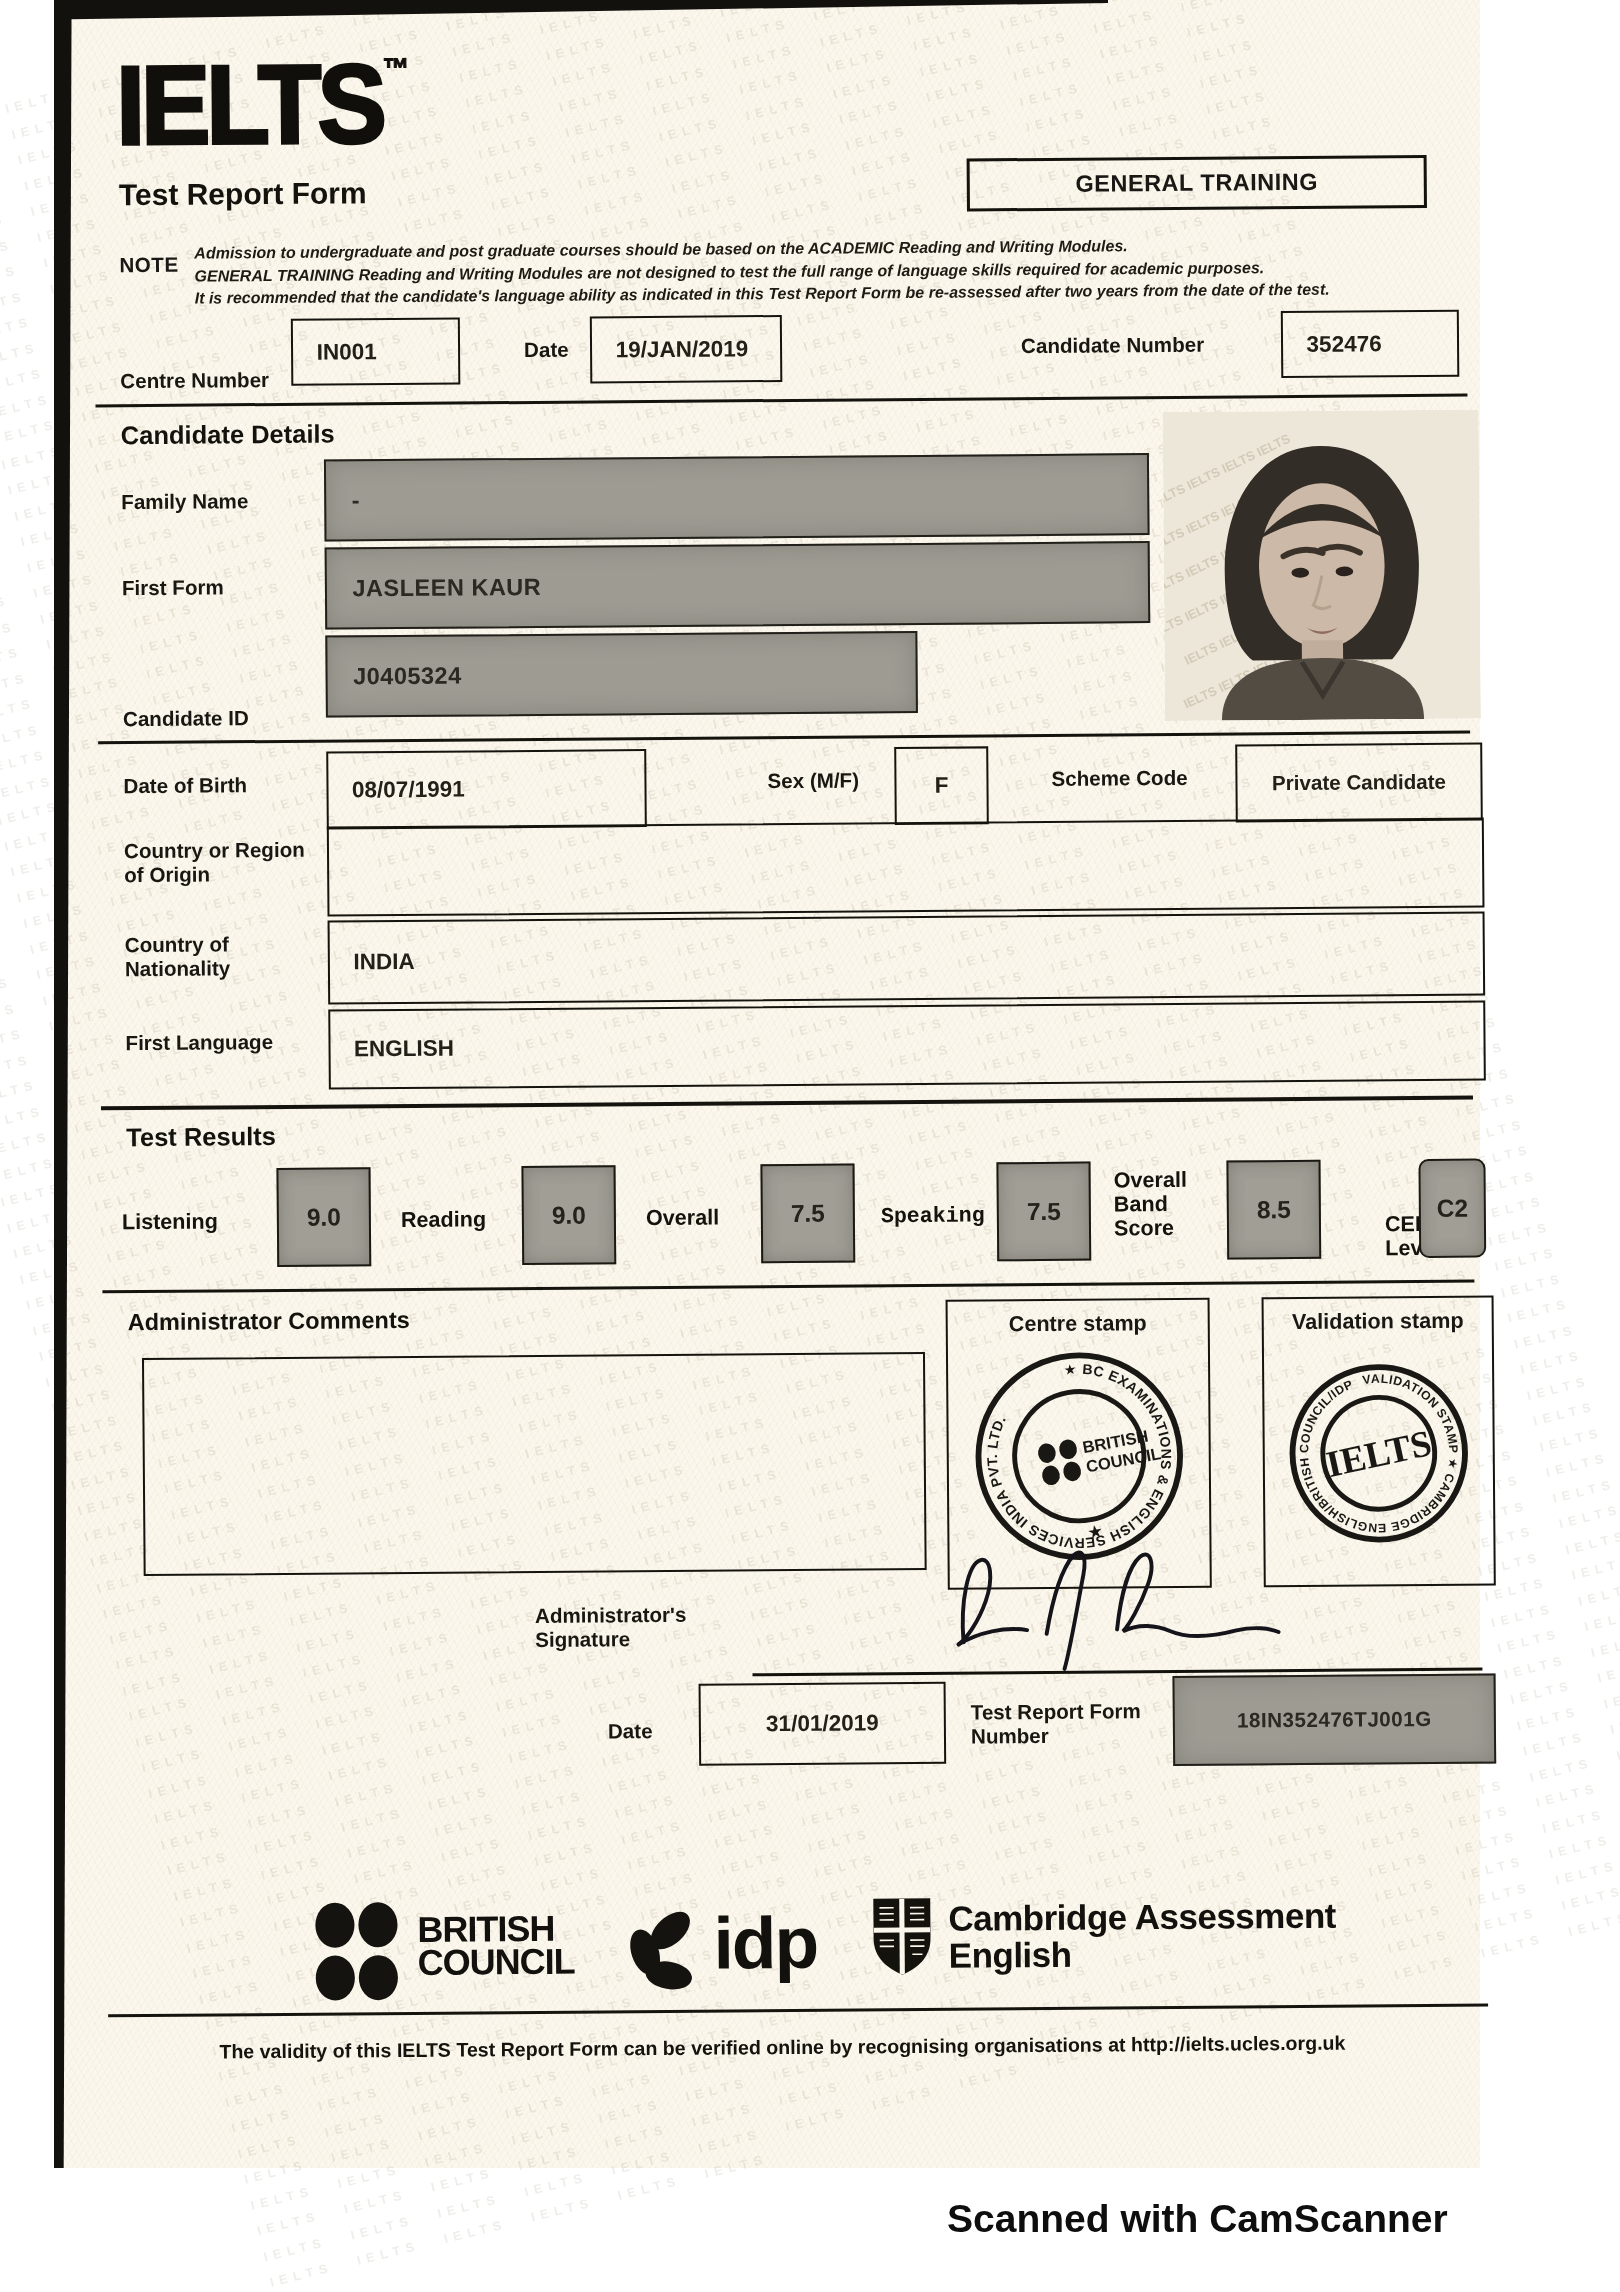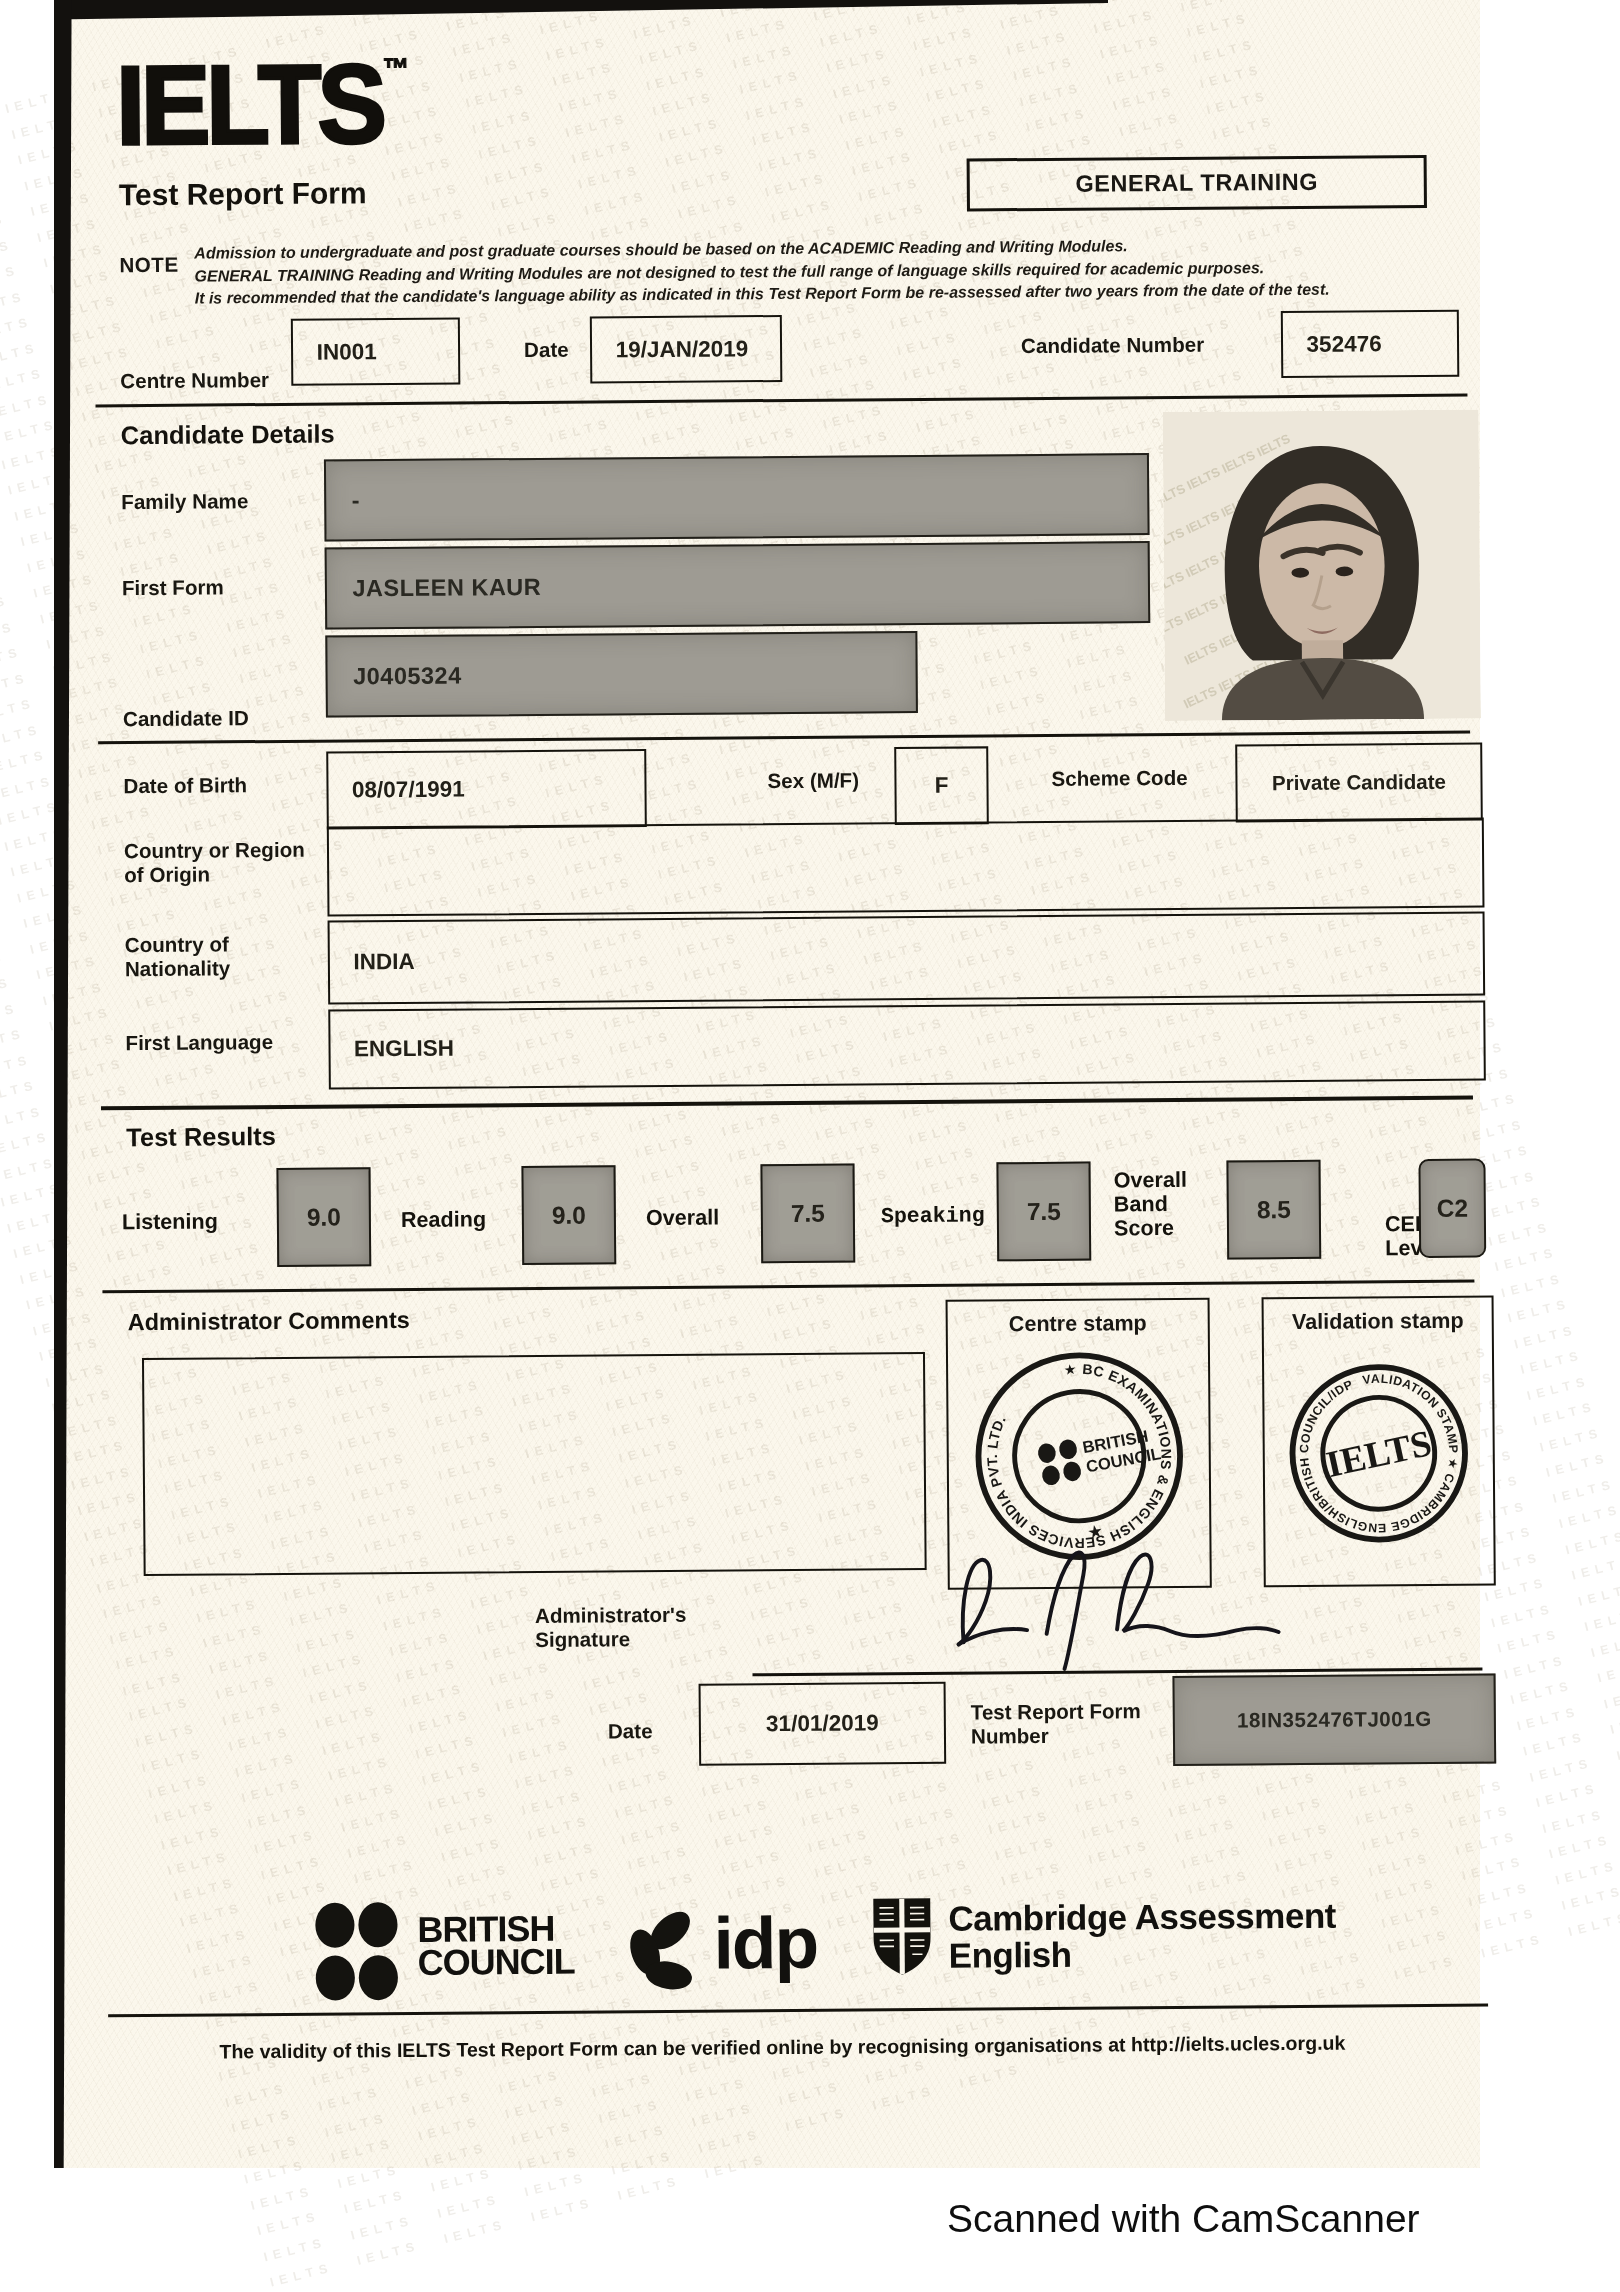--- a/index.html
+++ b/index.html
@@ -46,21 +46,21 @@
              box-shadow:inset 0 0 15.7px rgba(55,53,45,.3);text-align:center;}
   .score-box span{font-size:24.5px;font-weight:600;color:#26241d;}
   .stamp-box{border:2.9px solid #17150f;}
   .stamp-title{font-size:21.6px;font-weight:bold;text-align:center;margin-top:9.8px;}
   .sig-line{background:#15130e;}
   .footer-bc-text span, .footer-ca-text span{display:block;}
   .footer-bc-text span{font-size:36px;font-weight:bold;letter-spacing:-1px;line-height:.92;color:#141310;}
   .footer-idp-text{font-size:73px;font-weight:bold;letter-spacing:-2px;color:#141310;line-height:1;}
   .footer-ca-text span{font-size:35px;font-weight:600;letter-spacing:-0.5px;line-height:1.05;color:#141310;}
   .validity{width:100%;text-align:center;font-size:19.6px;font-weight:600;color:#17150f;}
-  .camscanner{position:absolute;left:947px;top:2197px;font-size:39px;font-weight:normal;color:#0e0e0e;}
+  .camscanner{position:absolute;left:947px;top:2197px;font-size:39px;font-weight:bold;color:#0e0e0e;}
   .photo-frame{overflow:hidden;}
 </style>
 </head>
 <body>
 
 <div class="page">
   <div class="wm">IELTS  IELTS  IELTS  IELTS  IELTS  IELTS  IELTS  IELTS  IELTS  IELTS  IELTS  IELTS  IELTS  IELTS  IELTS  IELTS  IELTS  IELTS  IELTS  IELTS  IELTS  IELTS  IELTS  IELTS  IELTS  IELTS  IELTS  IELTS  IELTS  IELTS  IELTS  IELTS  IELTS  IELTS  IELTS  IELTS  IELTS  IELTS  IELTS  IELTS  IELTS  IELTS  IELTS  IELTS  IELTS  IELTS  IELTS  IELTS  IELTS  IELTS  IELTS  IELTS  IELTS  IELTS  IELTS  IELTS  IELTS  IELTS  IELTS  IELTS  IELTS  IELTS  IELTS  IELTS  IELTS  IELTS  IELTS  IELTS  IELTS  IELTS  IELTS  IELTS  IELTS  IELTS  IELTS  IELTS  IELTS  IELTS  IELTS  IELTS  IELTS  IELTS  IELTS  IELTS  IELTS  IELTS  IELTS  IELTS  IELTS  IELTS  IELTS  IELTS  IELTS  IELTS  IELTS  IELTS  IELTS  IELTS  IELTS  IELTS  IELTS  IELTS  IELTS  IELTS  IELTS  IELTS  IELTS  IELTS  IELTS  IELTS  IELTS  IELTS  IELTS  IELTS  IELTS  IELTS  IELTS  IELTS  IELTS  IELTS  IELTS  IELTS  IELTS  IELTS  IELTS  IELTS  IELTS  IELTS  IELTS  IELTS  IELTS  IELTS  IELTS  IELTS  IELTS  IELTS  IELTS  IELTS  IELTS  IELTS  IELTS  IELTS  IELTS  IELTS  IELTS  IELTS  IELTS  IELTS  IELTS  IELTS  IELTS  IELTS  IELTS  IELTS  IELTS  IELTS  IELTS  IELTS  IELTS  IELTS  IELTS  IELTS  IELTS  IELTS  IELTS  IELTS  IELTS  IELTS  IELTS  IELTS  IELTS  IELTS  IELTS  IELTS  IELTS  IELTS  IELTS  IELTS  IELTS  IELTS  IELTS  IELTS  IELTS  IELTS  IELTS  IELTS  IELTS  IELTS  IELTS  IELTS  IELTS  IELTS  IELTS  IELTS  IELTS  IELTS  IELTS  IELTS  IELTS  IELTS  IELTS  IELTS  IELTS  IELTS  IELTS  IELTS  IELTS  IELTS  IELTS  IELTS  IELTS  IELTS  IELTS  IELTS  IELTS  IELTS  IELTS  IELTS  IELTS  IELTS  IELTS  IELTS  IELTS  IELTS  IELTS  IELTS  IELTS  IELTS  IELTS  IELTS  IELTS  IELTS  IELTS  IELTS  IELTS  IELTS  IELTS  IELTS  IELTS  IELTS  IELTS  IELTS  IELTS  IELTS  IELTS  IELTS  IELTS  IELTS  IELTS  IELTS  IELTS  IELTS  IELTS  IELTS  IELTS  IELTS  IELTS  IELTS  IELTS  IELTS  IELTS  IELTS  IELTS  IELTS  IELTS  IELTS  IELTS  IELTS  IELTS  IELTS  IELTS  IELTS  IELTS  IELTS  IELTS  IELTS  IELTS  IELTS  IELTS  IELTS  IELTS  IELTS  IELTS  IELTS  IELTS  IELTS  IELTS  IELTS  IELTS  IELTS  IELTS  IELTS  IELTS  IELTS  IELTS  IELTS  IELTS  IELTS  IELTS  IELTS  IELTS  IELTS  IELTS  IELTS  IELTS  IELTS  IELTS  IELTS  IELTS  IELTS  IELTS  IELTS  IELTS  IELTS  IELTS  IELTS  IELTS  IELTS  IELTS  IELTS  IELTS  IELTS  IELTS  IELTS  IELTS  IELTS  IELTS  IELTS  IELTS  IELTS  IELTS  IELTS  IELTS  IELTS  IELTS  IELTS  IELTS  IELTS  IELTS  IELTS  IELTS  IELTS  IELTS  IELTS  IELTS  IELTS  IELTS  IELTS  IELTS  IELTS  IELTS  IELTS  IELTS  IELTS  IELTS  IELTS  IELTS  IELTS  IELTS  IELTS  IELTS  IELTS  IELTS  IELTS  IELTS  IELTS  IELTS  IELTS  IELTS  IELTS  IELTS  IELTS  IELTS  IELTS  IELTS  IELTS  IELTS  IELTS  IELTS  IELTS  IELTS  IELTS  IELTS  IELTS  IELTS  IELTS  IELTS  IELTS  IELTS  IELTS  IELTS  IELTS  IELTS  IELTS  IELTS  IELTS  IELTS  IELTS  IELTS  IELTS  IELTS  IELTS  IELTS  IELTS  IELTS  IELTS  IELTS  IELTS  IELTS  IELTS  IELTS  IELTS  IELTS  IELTS  IELTS  IELTS  IELTS  IELTS  IELTS  IELTS  IELTS  IELTS  IELTS  IELTS  IELTS  IELTS  IELTS  IELTS  IELTS  IELTS  IELTS  IELTS  IELTS  IELTS  IELTS  IELTS  IELTS  IELTS  IELTS  IELTS  IELTS  IELTS  IELTS  IELTS  IELTS  IELTS  IELTS  IELTS  IELTS  IELTS  IELTS  IELTS  IELTS  IELTS  IELTS  IELTS  IELTS  IELTS  IELTS  IELTS  IELTS  IELTS  IELTS  IELTS  IELTS  IELTS  IELTS  IELTS  IELTS  IELTS  IELTS  IELTS  IELTS  IELTS  IELTS  IELTS  IELTS  IELTS  IELTS  IELTS  IELTS  IELTS  IELTS  IELTS  IELTS  IELTS  IELTS  IELTS  IELTS  IELTS  IELTS  IELTS  IELTS  IELTS  IELTS  IELTS  IELTS  IELTS  IELTS  IELTS  IELTS  IELTS  IELTS  IELTS  IELTS  IELTS  IELTS  IELTS  IELTS  IELTS  IELTS  IELTS  IELTS  IELTS  IELTS  IELTS  IELTS  IELTS  IELTS  IELTS  IELTS  IELTS  IELTS  IELTS  IELTS  IELTS  IELTS  IELTS  IELTS  IELTS  IELTS  IELTS  IELTS  IELTS  IELTS  IELTS  IELTS  IELTS  IELTS  IELTS  IELTS  IELTS  IELTS  IELTS  IELTS  IELTS  IELTS  IELTS  IELTS  IELTS  IELTS  IELTS  IELTS  IELTS  IELTS  IELTS  IELTS  IELTS  IELTS  IELTS  IELTS  IELTS  IELTS  IELTS  IELTS  IELTS  IELTS  IELTS  IELTS  IELTS  IELTS  IELTS  IELTS  IELTS  IELTS  IELTS  IELTS  IELTS  IELTS  IELTS  IELTS  IELTS  IELTS  IELTS  IELTS  IELTS  IELTS  IELTS  IELTS  IELTS  IELTS  IELTS  IELTS  IELTS  IELTS  IELTS  IELTS  IELTS  IELTS  IELTS  IELTS  IELTS  IELTS  IELTS  IELTS  IELTS  IELTS  IELTS  IELTS  IELTS  IELTS  IELTS  IELTS  IELTS  IELTS  IELTS  IELTS  IELTS  IELTS  IELTS  IELTS  IELTS  IELTS  IELTS  IELTS  IELTS  IELTS  IELTS  IELTS  IELTS  IELTS  IELTS  IELTS  IELTS  IELTS  IELTS  IELTS  IELTS  IELTS  IELTS  IELTS  IELTS  IELTS  IELTS  IELTS  IELTS  IELTS  IELTS  IELTS  IELTS  IELTS  IELTS  IELTS  IELTS  IELTS  IELTS  IELTS  IELTS  IELTS  IELTS  IELTS  IELTS  IELTS  IELTS  IELTS  IELTS  IELTS  IELTS  IELTS  IELTS  IELTS  IELTS  IELTS  IELTS  IELTS  IELTS  IELTS  IELTS  IELTS  IELTS  IELTS  IELTS  IELTS  IELTS  IELTS  IELTS  IELTS  IELTS  IELTS  IELTS  IELTS  IELTS  IELTS  IELTS  IELTS  IELTS  IELTS  IELTS  IELTS  IELTS  IELTS  IELTS  IELTS  IELTS  IELTS  IELTS  IELTS  IELTS  IELTS  IELTS  IELTS  IELTS  IELTS  IELTS  IELTS  IELTS  IELTS  IELTS  IELTS  IELTS  IELTS  IELTS  IELTS  IELTS  IELTS  IELTS  IELTS  IELTS  IELTS  IELTS  IELTS  IELTS  IELTS  IELTS  IELTS  IELTS  IELTS  IELTS  IELTS  IELTS  IELTS  IELTS  IELTS  IELTS  IELTS  IELTS  IELTS  IELTS  IELTS  IELTS  IELTS  IELTS  IELTS  IELTS  IELTS  IELTS  IELTS  IELTS  IELTS  IELTS  IELTS  IELTS  IELTS  IELTS  IELTS  IELTS  IELTS  IELTS  IELTS  IELTS  IELTS  IELTS  IELTS  IELTS  IELTS  IELTS  IELTS  IELTS  IELTS  IELTS  IELTS  IELTS  IELTS  IELTS  IELTS  IELTS  IELTS  IELTS  IELTS  IELTS  IELTS  IELTS  IELTS  IELTS  IELTS  IELTS  IELTS  IELTS  IELTS  IELTS  IELTS  IELTS  IELTS  IELTS  IELTS  IELTS  IELTS  IELTS  IELTS  IELTS  IELTS  IELTS  IELTS  IELTS  IELTS  IELTS  IELTS  IELTS  IELTS  IELTS  IELTS  IELTS  IELTS  IELTS  IELTS  IELTS  IELTS  IELTS  IELTS  IELTS  IELTS  IELTS  IELTS  IELTS  IELTS  IELTS  IELTS  IELTS  IELTS  IELTS  IELTS  IELTS  IELTS  IELTS  IELTS  IELTS  IELTS  IELTS  IELTS  IELTS  IELTS  IELTS  IELTS  IELTS  IELTS  IELTS  IELTS  IELTS  IELTS  IELTS  IELTS  IELTS  IELTS  IELTS  IELTS  IELTS  IELTS  IELTS  IELTS  IELTS  IELTS  IELTS  IELTS  IELTS  IELTS  IELTS  IELTS  IELTS  IELTS  IELTS  IELTS  IELTS  IELTS  IELTS  IELTS  IELTS  IELTS  IELTS  IELTS  IELTS  IELTS  IELTS  IELTS  IELTS  IELTS  IELTS  IELTS  IELTS  IELTS  IELTS  IELTS  IELTS  IELTS  IELTS  IELTS  IELTS  IELTS  IELTS  IELTS  IELTS  IELTS  IELTS  IELTS  IELTS  IELTS  IELTS  IELTS  IELTS  IELTS  IELTS  IELTS  IELTS  IELTS  IELTS  IELTS  IELTS  IELTS  IELTS  IELTS  IELTS  IELTS  IELTS  IELTS  IELTS  IELTS  IELTS  IELTS  IELTS  IELTS  IELTS  IELTS  IELTS  IELTS  IELTS  IELTS  IELTS  IELTS  IELTS  IELTS  IELTS  IELTS  IELTS  IELTS  IELTS  IELTS  IELTS  IELTS  IELTS  IELTS  IELTS  IELTS  IELTS  IELTS  IELTS  IELTS  IELTS  IELTS  IELTS  IELTS  IELTS  IELTS  IELTS  IELTS  IELTS  IELTS  IELTS  IELTS  IELTS  IELTS  IELTS  IELTS  IELTS  IELTS  IELTS  IELTS  IELTS  IELTS  IELTS  IELTS  IELTS  IELTS  IELTS  IELTS  IELTS  IELTS  IELTS  IELTS  IELTS  IELTS  IELTS  IELTS  IELTS  IELTS  IELTS  IELTS  IELTS  IELTS  IELTS  IELTS  IELTS  IELTS  IELTS  IELTS  IELTS  IELTS  IELTS  IELTS  IELTS  IELTS  IELTS  IELTS  IELTS  IELTS  IELTS  IELTS  IELTS  IELTS  IELTS  IELTS  IELTS  IELTS  IELTS  IELTS  IELTS  IELTS  IELTS  IELTS  IELTS  IELTS  IELTS  IELTS  IELTS  IELTS  IELTS  IELTS  IELTS  IELTS  IELTS  IELTS  IELTS  IELTS  IELTS  IELTS  IELTS  IELTS  IELTS  IELTS  IELTS  IELTS  IELTS  IELTS  IELTS  IELTS  IELTS  IELTS  IELTS  IELTS  IELTS  IELTS  IELTS  IELTS  IELTS  IELTS  IELTS  IELTS  IELTS  IELTS  IELTS  IELTS  IELTS  IELTS  IELTS  IELTS  IELTS  IELTS  IELTS  IELTS  IELTS  IELTS  IELTS  IELTS  IELTS  IELTS  IELTS  IELTS  IELTS  IELTS  IELTS  IELTS  IELTS  IELTS  IELTS  IELTS  IELTS  IELTS  IELTS  IELTS  IELTS  IELTS  IELTS  IELTS  IELTS  IELTS  IELTS  IELTS  IELTS  IELTS  IELTS  IELTS  IELTS  IELTS  IELTS  IELTS  IELTS  IELTS  IELTS  IELTS  IELTS  IELTS  IELTS  IELTS  IELTS  IELTS  IELTS  IELTS  IELTS  IELTS  IELTS  IELTS  IELTS  IELTS  IELTS  IELTS  IELTS  IELTS  IELTS  IELTS  IELTS  IELTS  IELTS  IELTS  IELTS  IELTS  IELTS  IELTS  IELTS  IELTS  IELTS  IELTS  IELTS  IELTS  IELTS  IELTS  IELTS  IELTS  IELTS  IELTS  IELTS  IELTS  IELTS  IELTS  IELTS  IELTS  IELTS  IELTS  IELTS  IELTS  IELTS  IELTS  IELTS  IELTS  IELTS  IELTS  IELTS  IELTS  IELTS  IELTS  IELTS  IELTS  IELTS  IELTS  IELTS  IELTS  IELTS  IELTS  IELTS  IELTS  IELTS  IELTS  IELTS  IELTS  IELTS  IELTS  IELTS  IELTS  IELTS  IELTS  IELTS  IELTS  IELTS  IELTS  IELTS  IELTS  IELTS  IELTS  IELTS  IELTS  IELTS  IELTS  IELTS  IELTS  IELTS  IELTS  IELTS  IELTS  IELTS  IELTS  IELTS  IELTS  IELTS  IELTS  IELTS  IELTS  IELTS  IELTS  IELTS  IELTS  IELTS  IELTS  IELTS  IELTS  IELTS  IELTS  IELTS  IELTS  IELTS  IELTS  IELTS  IELTS  IELTS  IELTS  IELTS  IELTS  IELTS  IELTS  IELTS  IELTS  IELTS  IELTS  IELTS  IELTS  IELTS  IELTS  IELTS  IELTS  IELTS  IELTS  IELTS  IELTS  IELTS  IELTS  IELTS  IELTS  IELTS  IELTS  IELTS  IELTS  IELTS  IELTS  IELTS  IELTS  IELTS  IELTS  IELTS  IELTS  IELTS  IELTS  IELTS  IELTS  IELTS  IELTS  IELTS  IELTS  IELTS  IELTS  IELTS  IELTS  IELTS  IELTS  IELTS  IELTS  IELTS  IELTS  IELTS  IELTS  IELTS  IELTS  IELTS  IELTS  IELTS  IELTS  IELTS  IELTS  IELTS  IELTS  IELTS  IELTS  IELTS  IELTS  IELTS  IELTS  IELTS  IELTS  IELTS  IELTS  IELTS  IELTS  IELTS  IELTS  IELTS  IELTS  IELTS  IELTS  IELTS  IELTS  IELTS  IELTS  IELTS  IELTS  IELTS  IELTS  IELTS  IELTS  IELTS  IELTS  IELTS  IELTS  IELTS  IELTS  IELTS  IELTS  IELTS  IELTS  IELTS  IELTS  IELTS  IELTS  IELTS  IELTS  IELTS  IELTS  IELTS  IELTS  IELTS  IELTS  IELTS  IELTS  IELTS  IELTS  IELTS  IELTS  IELTS  IELTS  IELTS  IELTS  IELTS  IELTS  IELTS  IELTS  IELTS  IELTS  IELTS  IELTS  IELTS  IELTS  IELTS  IELTS  IELTS  IELTS  IELTS  IELTS  IELTS  IELTS  IELTS  IELTS  IELTS  IELTS  IELTS  IELTS  IELTS  </div>
   <div class="edge-top"></div>
   <div class="edge-left"></div>
 

